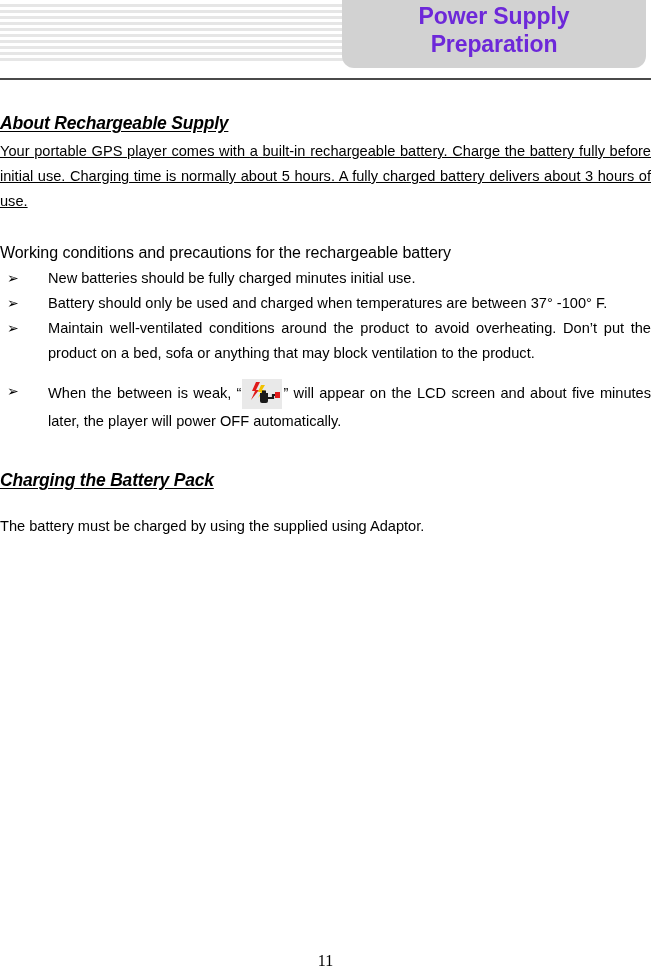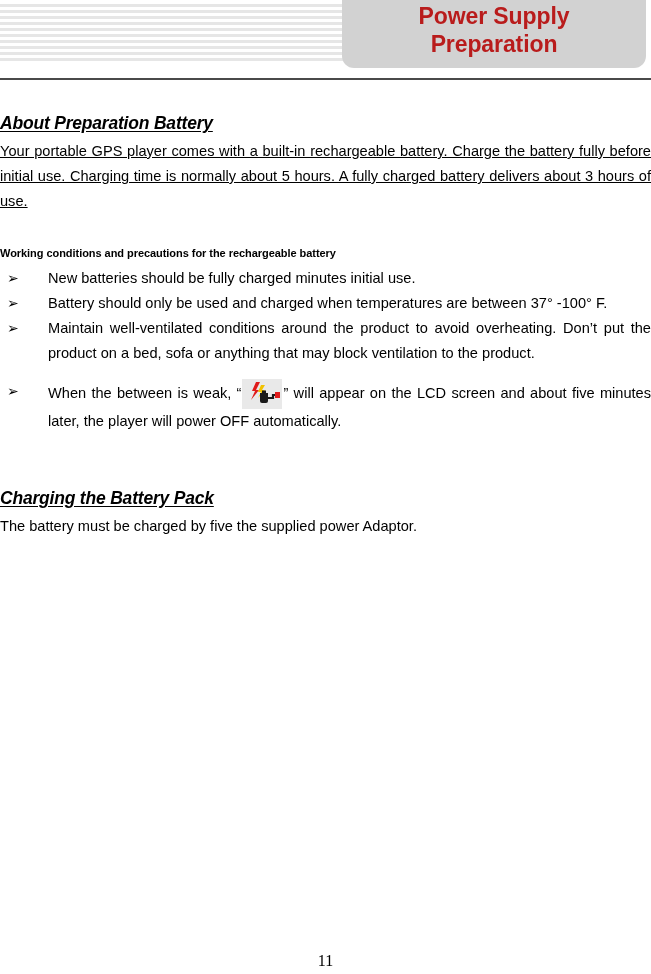--- a/index.html
+++ b/index.html
@@ -49,21 +49,21 @@
     border-bottom-right-radius: 12px;
     display: flex;
     align-items: center;
     justify-content: center;
   }
   .header-title-text {
     font-size: 23px;
     font-weight: bold;
     line-height: 1.22;
     text-align: center;
-    color: #b91c1c;
+    color: #6d28d9;
     white-space: pre-line;
     letter-spacing: -0.1px;
   }
   .header-rule {
     position: absolute;
     left: 0;
     top: 78px;
     width: 651px;
     height: 2px;
     background: #4a4a4a;
@@ -81,21 +81,21 @@
     margin: 0;
     padding: 0;
     font-size: 17.5px;
     font-weight: bold;
     font-style: italic;
     text-decoration: underline;
     text-underline-offset: 2px;
     letter-spacing: -0.2px;
   }
   .sec1-title { position: absolute; left: 0px; top: 31px; }
-  .sec2-title { position: absolute; left: 0px; top: 406px; }
+  .sec2-title { position: absolute; left: 0px; top: 388px; }
 
   p.body-text {
     margin: 0;
     padding: 0;
     font-size: 14.6px;
     line-height: 25px;
     text-align: justify;
     text-justify: inter-word;
   }
   .intro-para {
@@ -110,22 +110,22 @@
     left: 0px;
     top: 432px;
     width: 600px;
     text-align: left;
   }
 
   .sub-heading {
     position: absolute;
     left: 0px;
     top: 160px;
-    font-size: 11px;
-    font-weight: bold;
+    font-size: 16px;
+    font-weight: normal;
     line-height: 22px;
     letter-spacing: -0.05px;
   }
 
   .bullet-list {
     position: absolute;
     left: 0px;
     top: 184px;
     width: 651px;
   }
@@ -190,21 +190,21 @@
   <div class="header-stripes"></div>
   <div class="header-title-box">
     <div class="header-title-text">Power Supply
 Preparation</div>
   </div>
   <div class="header-rule"></div>
 </div>
 
 <div class="content">
 
-  <h2 class="section-title sec1-title">About Preparation Battery</h2>
+  <h2 class="section-title sec1-title">About Rechargeable Supply</h2>
 
   <p class="body-text intro-para">Your portable GPS player comes with a built-in rechargeable battery. Charge the battery fully before initial use. Charging time is normally about 5 hours. A fully charged battery delivers about 3 hours of use.</p>
 
   <div class="sub-heading">Working conditions and precautions for the rechargeable battery</div>
 
   <div class="bullet-list">
 
     <div class="bullet-item bi-1">
       <span class="bullet-mark">➢</span>
       <span class="item-text">New batteries should be fully charged minutes initial use.</span>
@@ -230,19 +230,19 @@
               <rect x="20" y="11.5" width="4" height="3" fill="#1a1a1a"></rect>
               <path d="M26 19 L31 19 L31 16 L34 16" stroke="#1a1a1a" stroke-width="2.2" fill="none"></path>
               <rect x="33" y="13" width="5" height="6" fill="#e01b1b"></rect>
             </svg></span><span>” will appear on the LCD screen and about five minutes later, the player will power OFF automatically.</span></span>
     </div>
 
   </div>
 
   <h2 class="section-title sec2-title">Charging the Battery Pack</h2>
 
-  <p class="body-text closing-para">The battery must be charged by five the supplied power Adaptor.</p>
+  <p class="body-text closing-para">The battery must be charged by using the supplied using Adaptor.</p>
 
 </div>
 
 <div class="page-number">
   <span>11</span>
 </div>
 
 </body></html>

